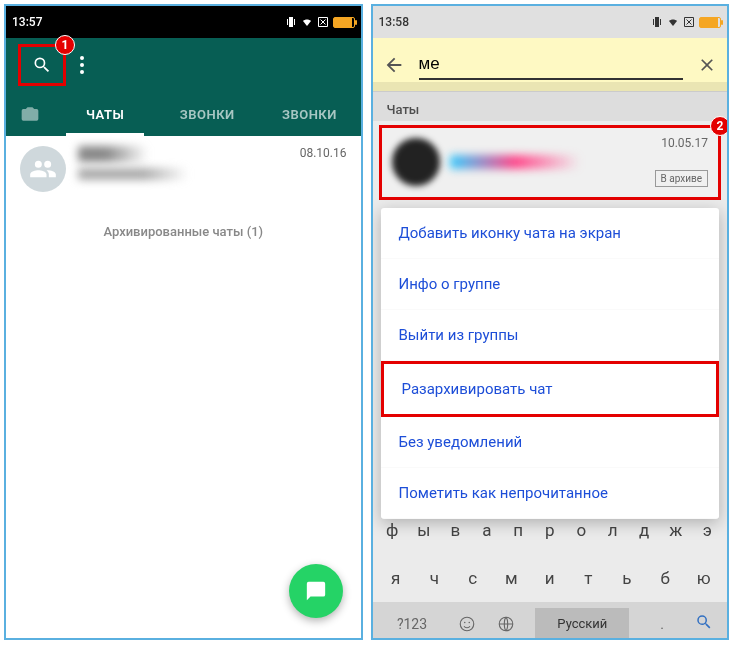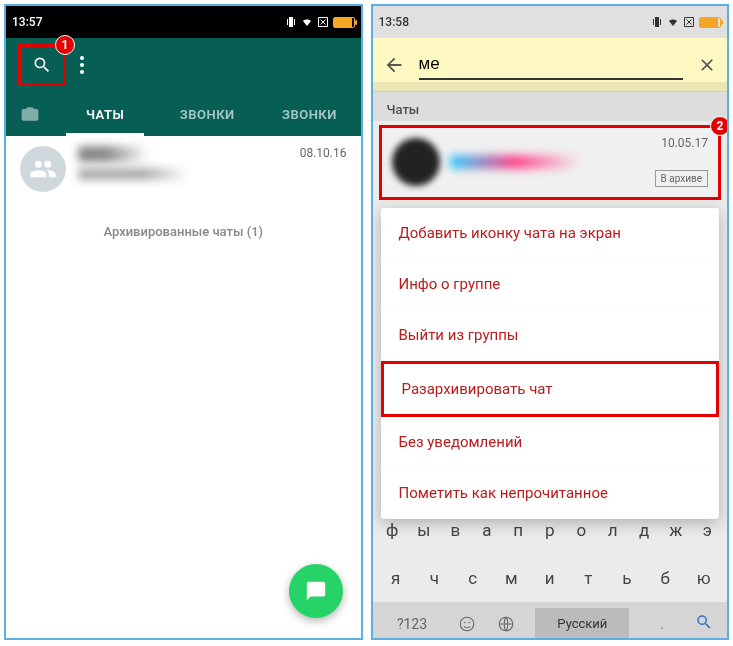--- a/index.html
+++ b/index.html
@@ -55,21 +55,21 @@
 .sec-label { font-size:13px; font-weight:500; color:#555; padding:10px 14px 4px; background:#f0f0f0; }
 
 .result-block { border:3px solid #e40000; margin:4px 6px; padding:8px 10px 10px; display:flex; align-items:center; gap:10px; position:relative; background:#f0f0f0; }
 .res-avatar { width:48px; height:48px; border-radius:50%; background:#222; filter:blur(3px); flex-shrink:0; }
 .res-mid { flex:1; }
 .res-name { filter:blur(4px); height:14px; width:130px; background:linear-gradient(90deg,#3cf 0%,#f48 50%,transparent 100%); border-radius:3px; }
 .res-right { text-align:right; font-size:12px; color:#666; }
 .arch-badge { border:1px solid #999; padding:2px 5px; font-size:10px; color:#666; margin-top:20px; display:inline-block; }
 
 .ctx-menu { background:#fff; margin:8px; box-shadow:0 4px 16px rgba(0,0,0,0.25); border-radius:3px; position:relative; z-index:5; }
-.ctx-item { padding:16px 18px; font-size:15px; color:#b91c1c; border-bottom:1px solid rgba(0,0,0,0.02); }
+.ctx-item { padding:16px 18px; font-size:15px; color:#1d4ed8; border-bottom:1px solid rgba(0,0,0,0.02); }
 .ctx-hl { border:3px solid #e40000; position:relative; }
 
 .kbd-shadow { position:absolute; bottom:0; left:0; right:0; height:180px; background:#ebebeb; filter:grayscale(0.3); }
 .krow { display:flex; justify-content:space-around; padding:6px 4px; }
 .kkey { flex:1; text-align:center; font-size:17px; color:#444; padding:8px 0; }
 .krow.bottom { background:#d5d5d5; align-items:center; }
 .lang { background:#bbb; border-radius:0; padding:8px 22px; font-size:13px; color:#333; }
 .sym { font-size:14px; color:#666; padding:0 10px; }
 .kb-search svg { fill:#1a73e8; width:18px; height:18px; }
 

